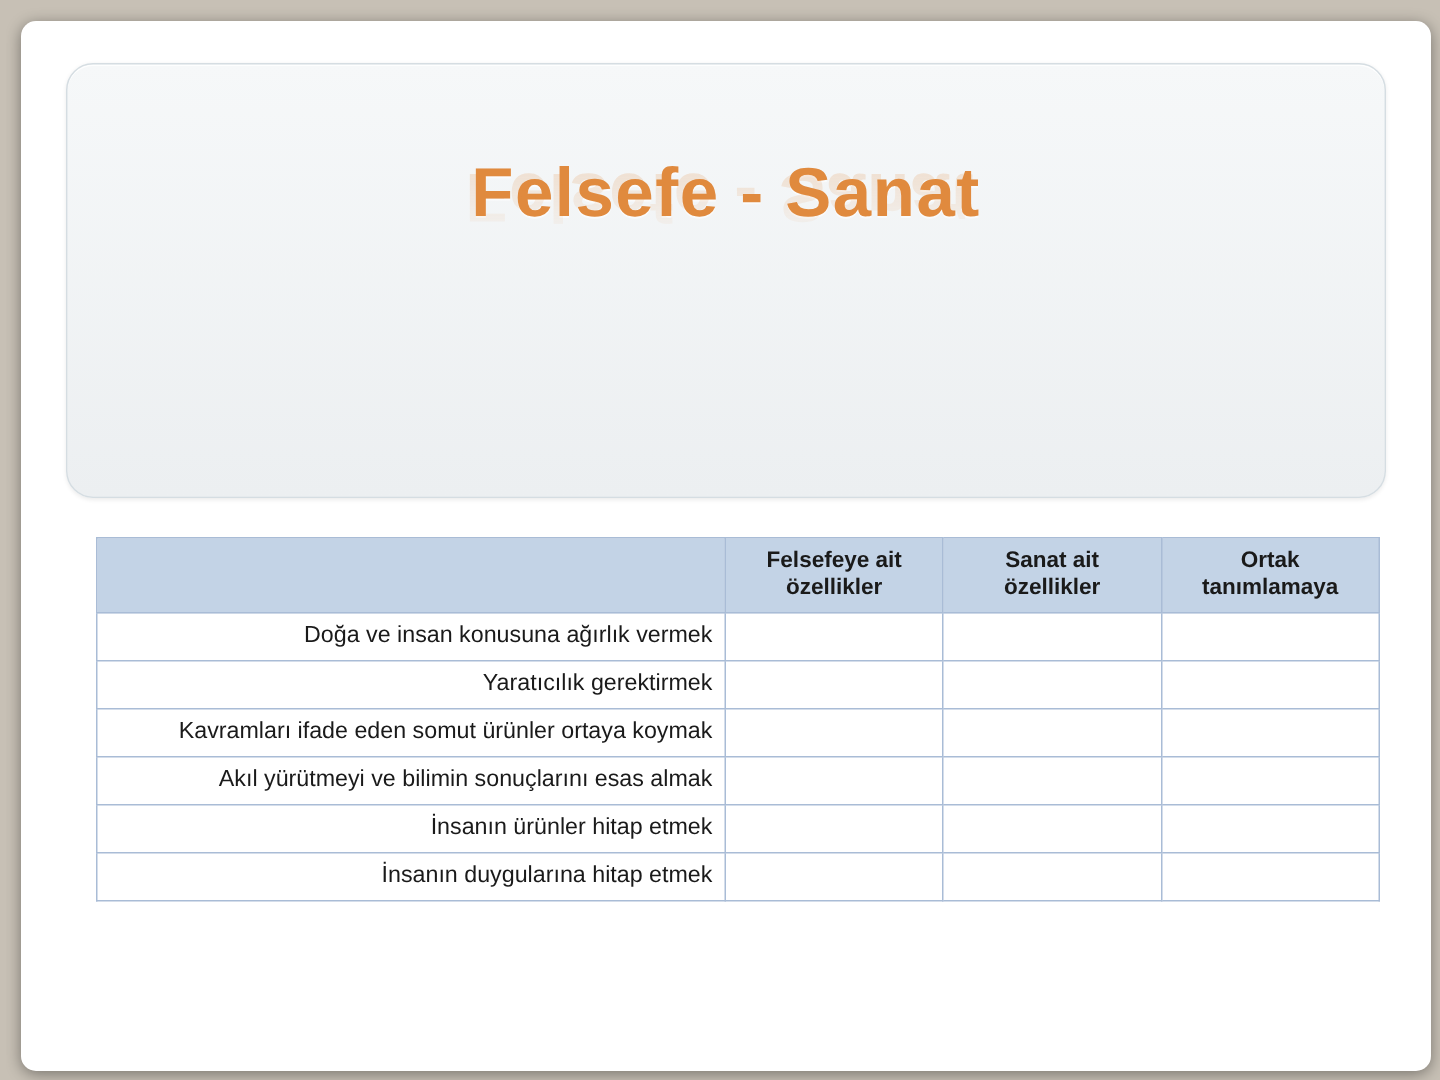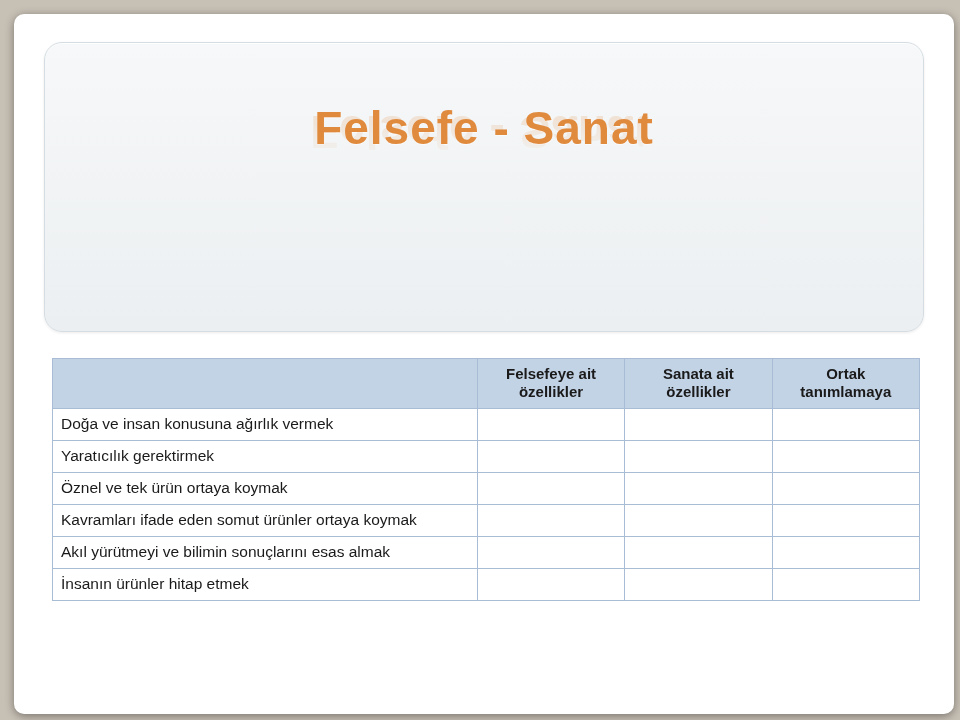--- a/index.html
+++ b/index.html
@@ -53,33 +53,33 @@
       color: #e08a3e;
       letter-spacing: 1px;
       transform: scaleY(-1);
       transform-origin: top center;
       opacity: 0.25;
       -webkit-mask-image: linear-gradient(to bottom, rgba(0,0,0,0), rgba(0,0,0,1));
       mask-image: linear-gradient(to bottom, rgba(0,0,0,0), rgba(0,0,0,1));
       pointer-events: none;
     }
     .table-wrap {
-      margin: 4px 26px 0 30px;
+      margin: 4px 26px 0 42px;
     }
     table {
       width: 100%;
       border-collapse: collapse;
       table-layout: fixed;
       font-size: 15.5px;
       color: #1a1a1a;
     }
     th, td {
       border: 1px solid #a9bcd6;
       padding: 6px 8px 7px 8px;
-      text-align: left;
+      text-align: right;
       vertical-align: middle;
       background: #ffffff;
     }
     thead th {
       background: #c3d3e6;
       font-weight: 700;
       text-align: center;
       font-size: 15px;
       line-height: 1.2;
       height: 44px;
@@ -107,39 +107,33 @@
       <colgroup>
         <col class="row-label">
           <col class="c1">
           <col class="c2">
           <col class="c3">
       </colgroup>
       <thead>
         <tr>
           <th></th>
           <th>Felsefeye ait özellikler</th>
-          <th>Sanata ait özellikler</th>
+          <th>Sanat ait özellikler</th>
           <th>Ortak tanımlamaya</th>
         </tr>
       </thead>
       <tbody>
         <tr>
           <td>Doğa ve insan konusuna ağırlık vermek</td>
           <td></td>
           <td></td>
           <td></td>
         </tr>
         <tr>
           <td>Yaratıcılık gerektirmek</td>
-          <td></td>
-          <td></td>
-          <td></td>
-        </tr>
-        <tr>
-          <td>Öznel ve tek ürün ortaya koymak</td>
           <td></td>
           <td></td>
           <td></td>
         </tr>
         <tr>
           <td>Kavramları ifade eden somut ürünler ortaya koymak</td>
           <td></td>
           <td></td>
           <td></td>
         </tr>
@@ -148,16 +142,22 @@
           <td></td>
           <td></td>
           <td></td>
         </tr>
         <tr>
           <td>İnsanın ürünler hitap etmek</td>
           <td></td>
           <td></td>
           <td></td>
         </tr>
+        <tr>
+          <td>İnsanın duygularına hitap etmek</td>
+          <td></td>
+          <td></td>
+          <td></td>
+        </tr>
       </tbody>
     </table>
   </div>
 </div>
 
 </body></html>

